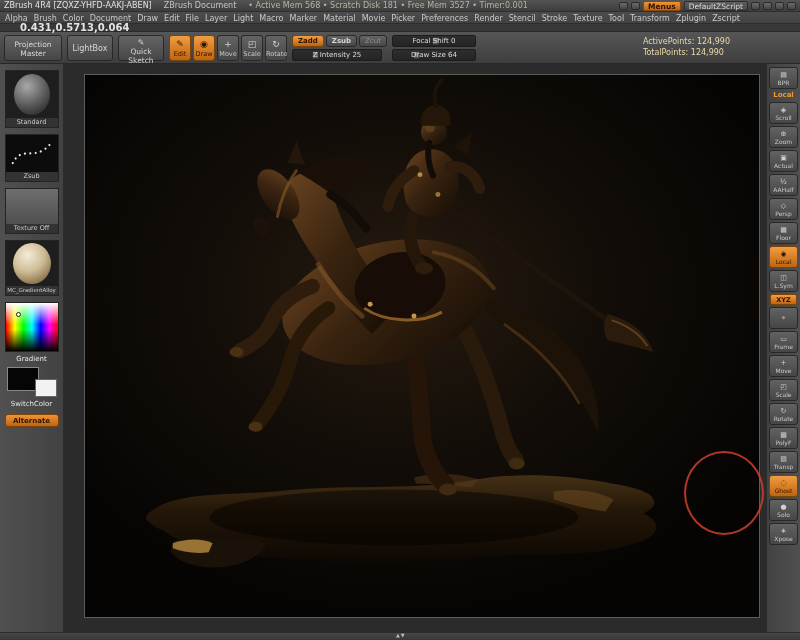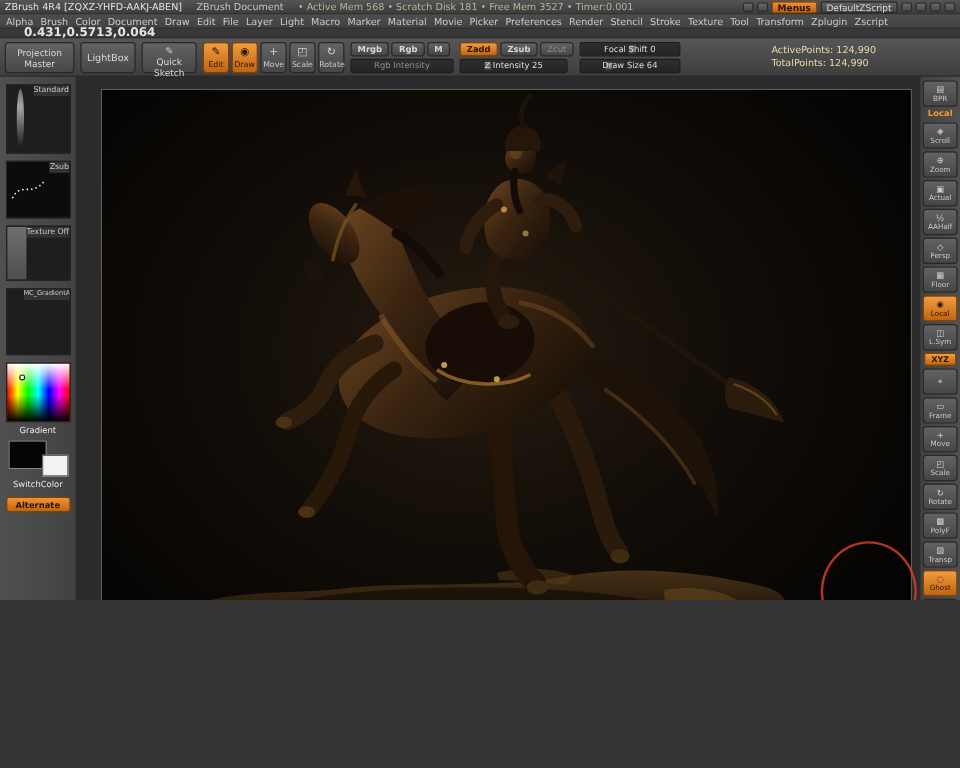--- a/index.html
+++ b/index.html
@@ -1,17 +1,17 @@
 <!DOCTYPE html>
 <html><head>
 <meta charset="utf-8">
 <style>
 *{box-sizing:border-box;margin:0;padding:0}
 html,body{width:800px;height:640px;background:#333;font-family:"DejaVu Sans","Liberation Sans",sans-serif;}
-.app{position:relative;width:800px;height:500px;background:#3f3f3f;overflow:hidden;user-select:none;cursor:default}
+.app{position:relative;width:800px;height:640px;background:#3f3f3f;overflow:hidden;user-select:none;cursor:default}
 
 .titlebar{height:12px;background:linear-gradient(#545454,#3d3d3d);display:flex;justify-content:space-between;align-items:center;padding:0 4px;font-size:8px;color:#c4c4c4;white-space:nowrap;border-bottom:1px solid #2e2e2e}
 .tb-left{display:flex;gap:12px;align-items:center}
 .tb-app{color:#e2e2e2}
 .tb-stats{color:#b9b39c}
 .tb-right{display:flex;gap:3px;align-items:center}
 .tb-icon{width:9px;height:8px;background:linear-gradient(#6a6a6a,#474747);border:1px solid #2b2b2b;border-radius:2px}
 .tb-btn{font-size:7.5px;padding:0 4px;height:10px;line-height:9px;border-radius:2px;background:linear-gradient(#606060,#454545);border:1px solid #2b2b2b;color:#ddd}
 .tb-btn.accent{background:linear-gradient(#f09336,#bf6410);color:#2b1403;border-color:#8a4a0c;font-weight:bold}
 
@@ -37,21 +37,21 @@
 .mode-btn{height:12px;font-size:7px;line-height:11px;padding:0 5px;font-weight:bold}
 .mode-btn.disabled{color:#8f8f8f;font-weight:normal}
 .slider{position:relative;height:12px;background:linear-gradient(#2e2e2e,#242424);border:1px solid #1c1c1c;border-radius:2px;font-size:7px;color:#ddd;text-align:center;line-height:10px;overflow:hidden}
 .slider.disabled{color:#8d8d8d}
 .slider .handle{position:absolute;top:1px;bottom:1px;width:7px;background:linear-gradient(#7d7d7d,#565656);border:1px solid #333;border-radius:1px}
 .slider .sl-label{position:relative;z-index:2}
 .points{margin-left:auto;margin-right:66px;font-size:8px;color:#ead9a8;line-height:1.3;text-align:left}
 
 .mainrow{position:relative;display:flex;height:568px}
 .lefttray{width:64px;background:linear-gradient(90deg,#505050,#424242);display:flex;flex-direction:column;align-items:center;padding-top:6px;gap:6px;border-right:1px solid #2c2c2c}
-.thumb{width:54px;border:1px solid #242424;background:#1e1e1e;display:flex;flex-direction:row;overflow:hidden}
+.thumb{width:54px;border:1px solid #242424;background:#1e1e1e;display:flex;flex-direction:column;overflow:hidden}
 .thumb .fill{flex:1;position:relative}
 .thumb-label{font-size:6.5px;color:#c9c9c9;text-align:center;height:9px;line-height:9px;background:#333;white-space:nowrap;overflow:hidden}
 .t-brush{height:58px}
 .t-brush .sphere{flex:1;background:radial-gradient(circle at 36% 30%,#a8a8a8,#565656 55%,#1d1d1d 95%);margin:3px 8px;border-radius:50%}
 .t-stroke{height:48px;background:#0c0c0c}
 .t-stroke svg{flex:1;width:100%}
 .t-alpha{height:46px}
 .t-alpha .fill{background:linear-gradient(#9c9c9c,#6f6f6f)}
 .t-texture{height:46px}
 .t-texture .fill{background:linear-gradient(#6e6e6e,#4f4f4f)}
@@ -157,30 +157,20 @@
         </div>
         <div class="shelf-btn tool-btn">
           <span class="g">◰</span>
           <span class="l">Scale</span>
         </div>
         <div class="shelf-btn tool-btn">
           <span class="g">↻</span>
           <span class="l">Rotate</span>
         </div>
       </div>
-    <div class="mode-col">
-      <div class="mode-row">
-          <div class="shelf-btn mode-btn">Mrgb</div>
-          <div class="shelf-btn mode-btn">Rgb</div>
-          <div class="shelf-btn mode-btn">M</div>
-        </div>
-      <div class="slider disabled" style="width:86px">
-        <span class="sl-label">Rgb Intensity</span>
-      </div>
-    </div>
     <div class="mode-col">
       <div class="mode-row">
           <div class="shelf-btn mode-btn active">Zadd</div>
           <div class="shelf-btn mode-btn">Zsub</div>
           <div class="shelf-btn mode-btn disabled">Zcut</div>
         </div>
       <div class="slider" style="width:90px">
         <span class="handle" style="left:22%"></span>
         <span class="sl-label">Z Intensity 25</span>
       </div>

